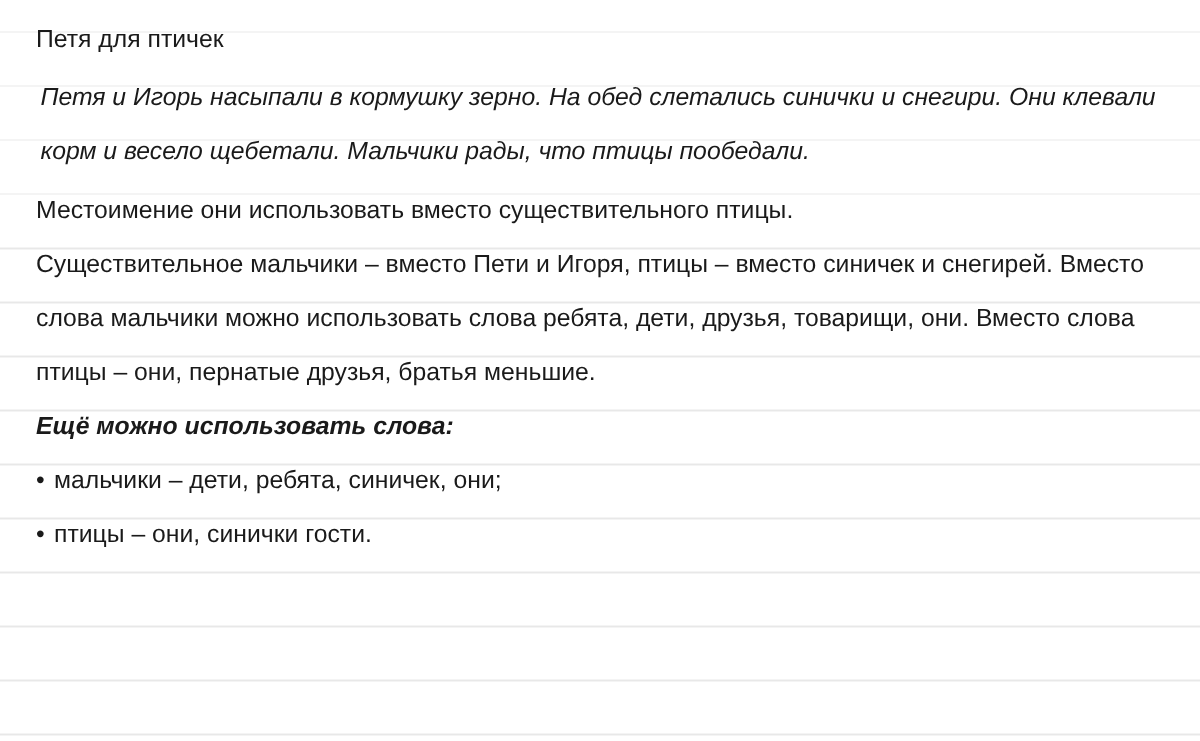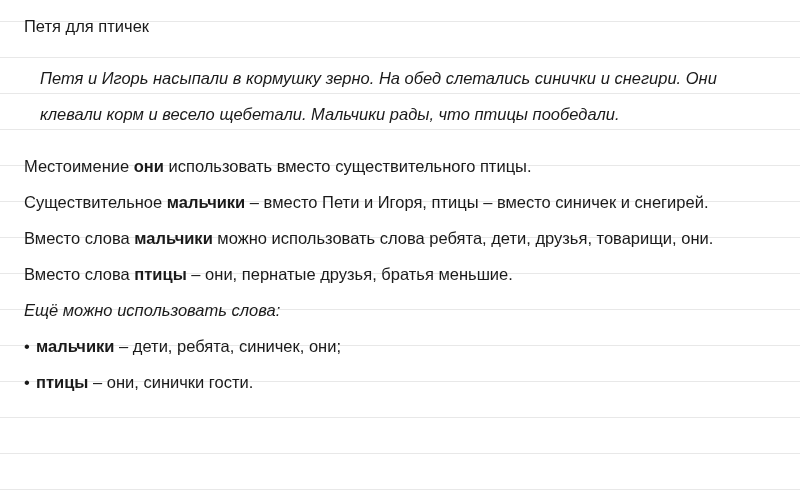--- a/index.html
+++ b/index.html
@@ -31,32 +31,32 @@
     padding-top: 8px;
   }
   .title {
     font-size: 16.5px;
     line-height: 36px;
   }
   .para-italic {
     font-style: italic;
     font-size: 16.5px;
     line-height: 36px;
-    margin: 16px;
+    margin: 3px;
     max-width: 744px;
   }
   .para {
     font-size: 16.5px;
     line-height: 36px;
     margin: 0;
     max-width: 744px;
   }
-  .b { font-weight: bold; }
+  .b { font-weight: normal; }
   .heading-bi {
-    font-weight: normal;
+    font-weight: bold;
     font-style: italic;
     font-size: 16.5px;
     line-height: 36px;
   }
   .bullet-line {
     font-size: 16.5px;
     line-height: 36px;
   }
   .bullet-dot {
     display: inline-block;

